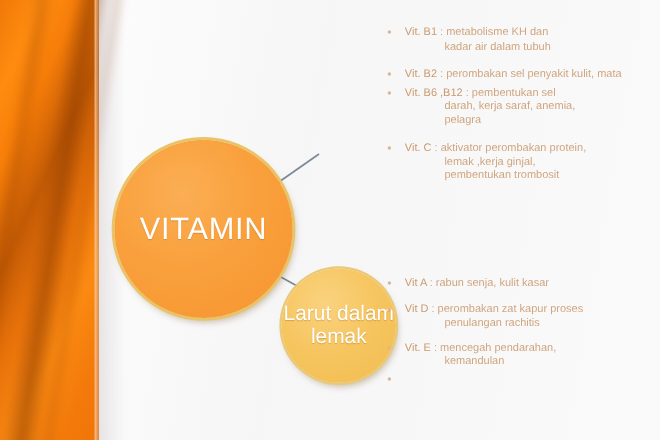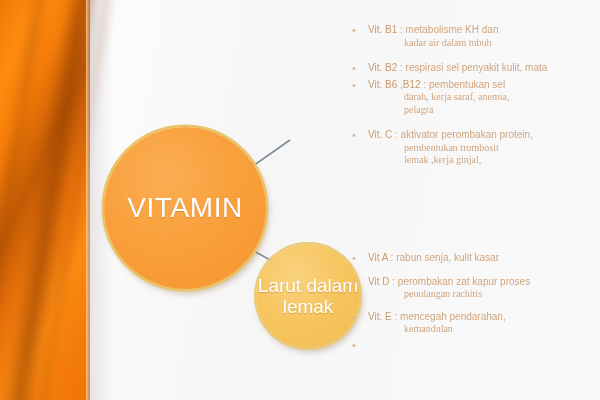--- a/index.html
+++ b/index.html
@@ -125,21 +125,20 @@
     flex:1 1 auto;
     line-height:1.25;
   }
   .txt b{
     color:#c99a6d;
     font-weight:normal;
   }
   .cont{
     padding-left:36px;
     line-height:1.25;
-    font-family:Liberation Serif, serif;
   }
 </style>
 </head>
 <body>
 
 <div id="slide">
 
   <div class="band">
     <div class="band-streak s2"></div>
     <div class="band-streak s1"></div>
@@ -162,29 +161,29 @@
     <span>Larut dalam lemak</span>
   </div>
 
   <div class="list list-top" id="list-top">
       <div class="row">
         <span class="bullet">•</span>
         <span class="txt"><b>Vit. B1</b><span> : metabolisme KH   dan</span><div class="cont">kadar air dalam tubuh</div></span>
       </div>
       <div class="row gap-before">
         <span class="bullet">•</span>
-        <span class="txt"><b>Vit. B2</b><span> : respirasi sel penyakit kulit, mata</span></span>
+        <span class="txt"><b>Vit. B2</b><span> : perombakan sel penyakit kulit, mata</span></span>
       </div>
       <div class="row">
         <span class="bullet">•</span>
         <span class="txt"><b>Vit. B6 ,B12</b><span> : pembentukan sel</span><div class="cont">darah, kerja saraf, anemia,</div><div class="cont">pelagra</div></span>
       </div>
       <div class="row gap-before">
         <span class="bullet">•</span>
-        <span class="txt"><b>Vit. C</b><span> : aktivator perombakan protein,</span><div class="cont">pembentukan trombosit</div><div class="cont">lemak ,kerja ginjal,</div></span>
+        <span class="txt"><b>Vit. C</b><span> : aktivator perombakan protein,</span><div class="cont">lemak ,kerja ginjal,</div><div class="cont">pembentukan trombosit</div></span>
       </div>
     </div>
 
   <div class="list list-bottom" id="list-bottom">
       <div class="row">
         <span class="bullet">•</span>
         <span class="txt"><b>Vit A</b><span> : rabun senja, kulit kasar</span></span>
       </div>
       <div class="row gap-small">
         <span class="bullet">•</span>

